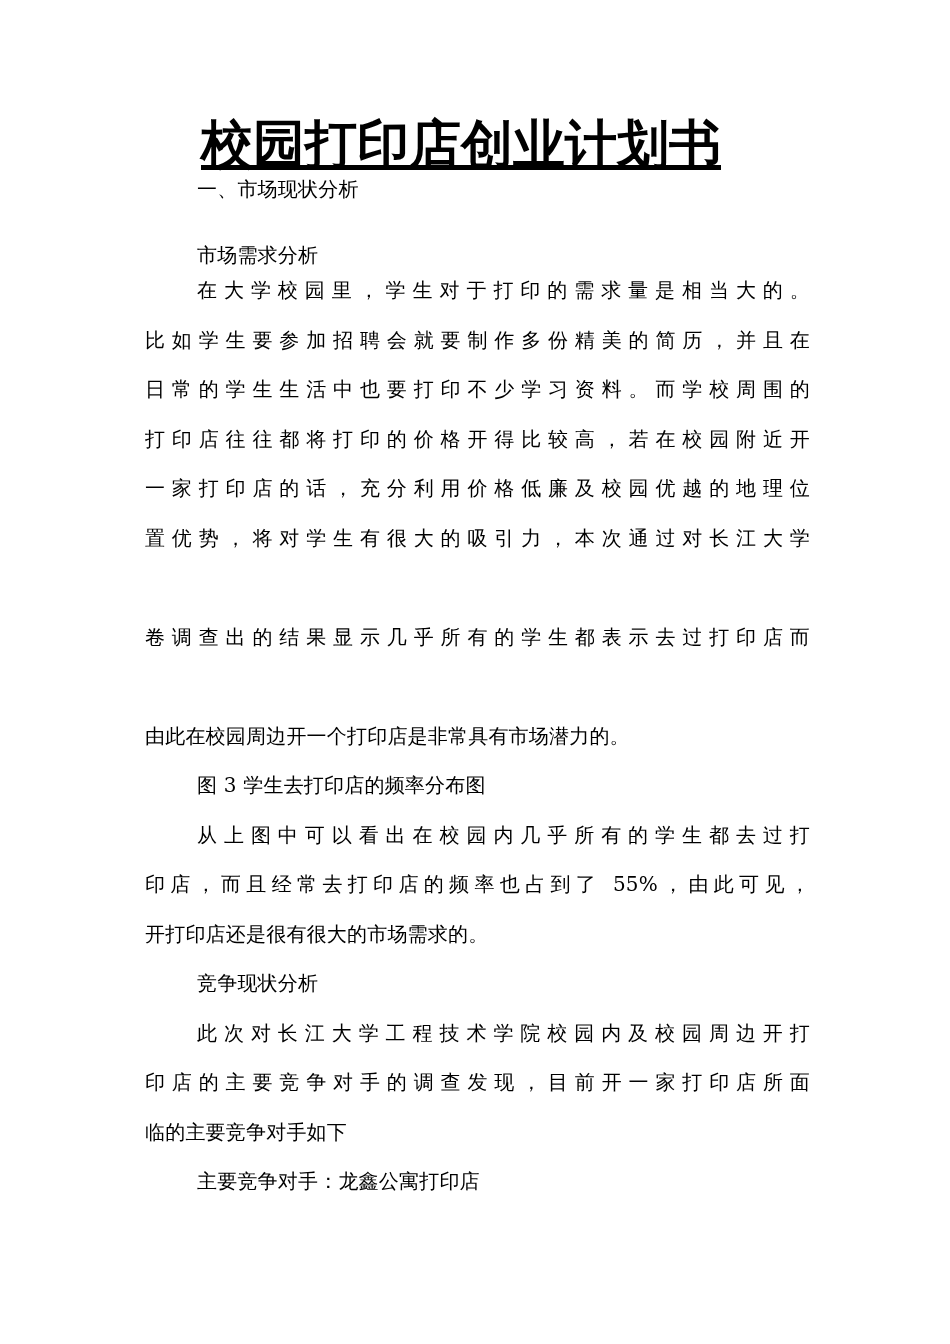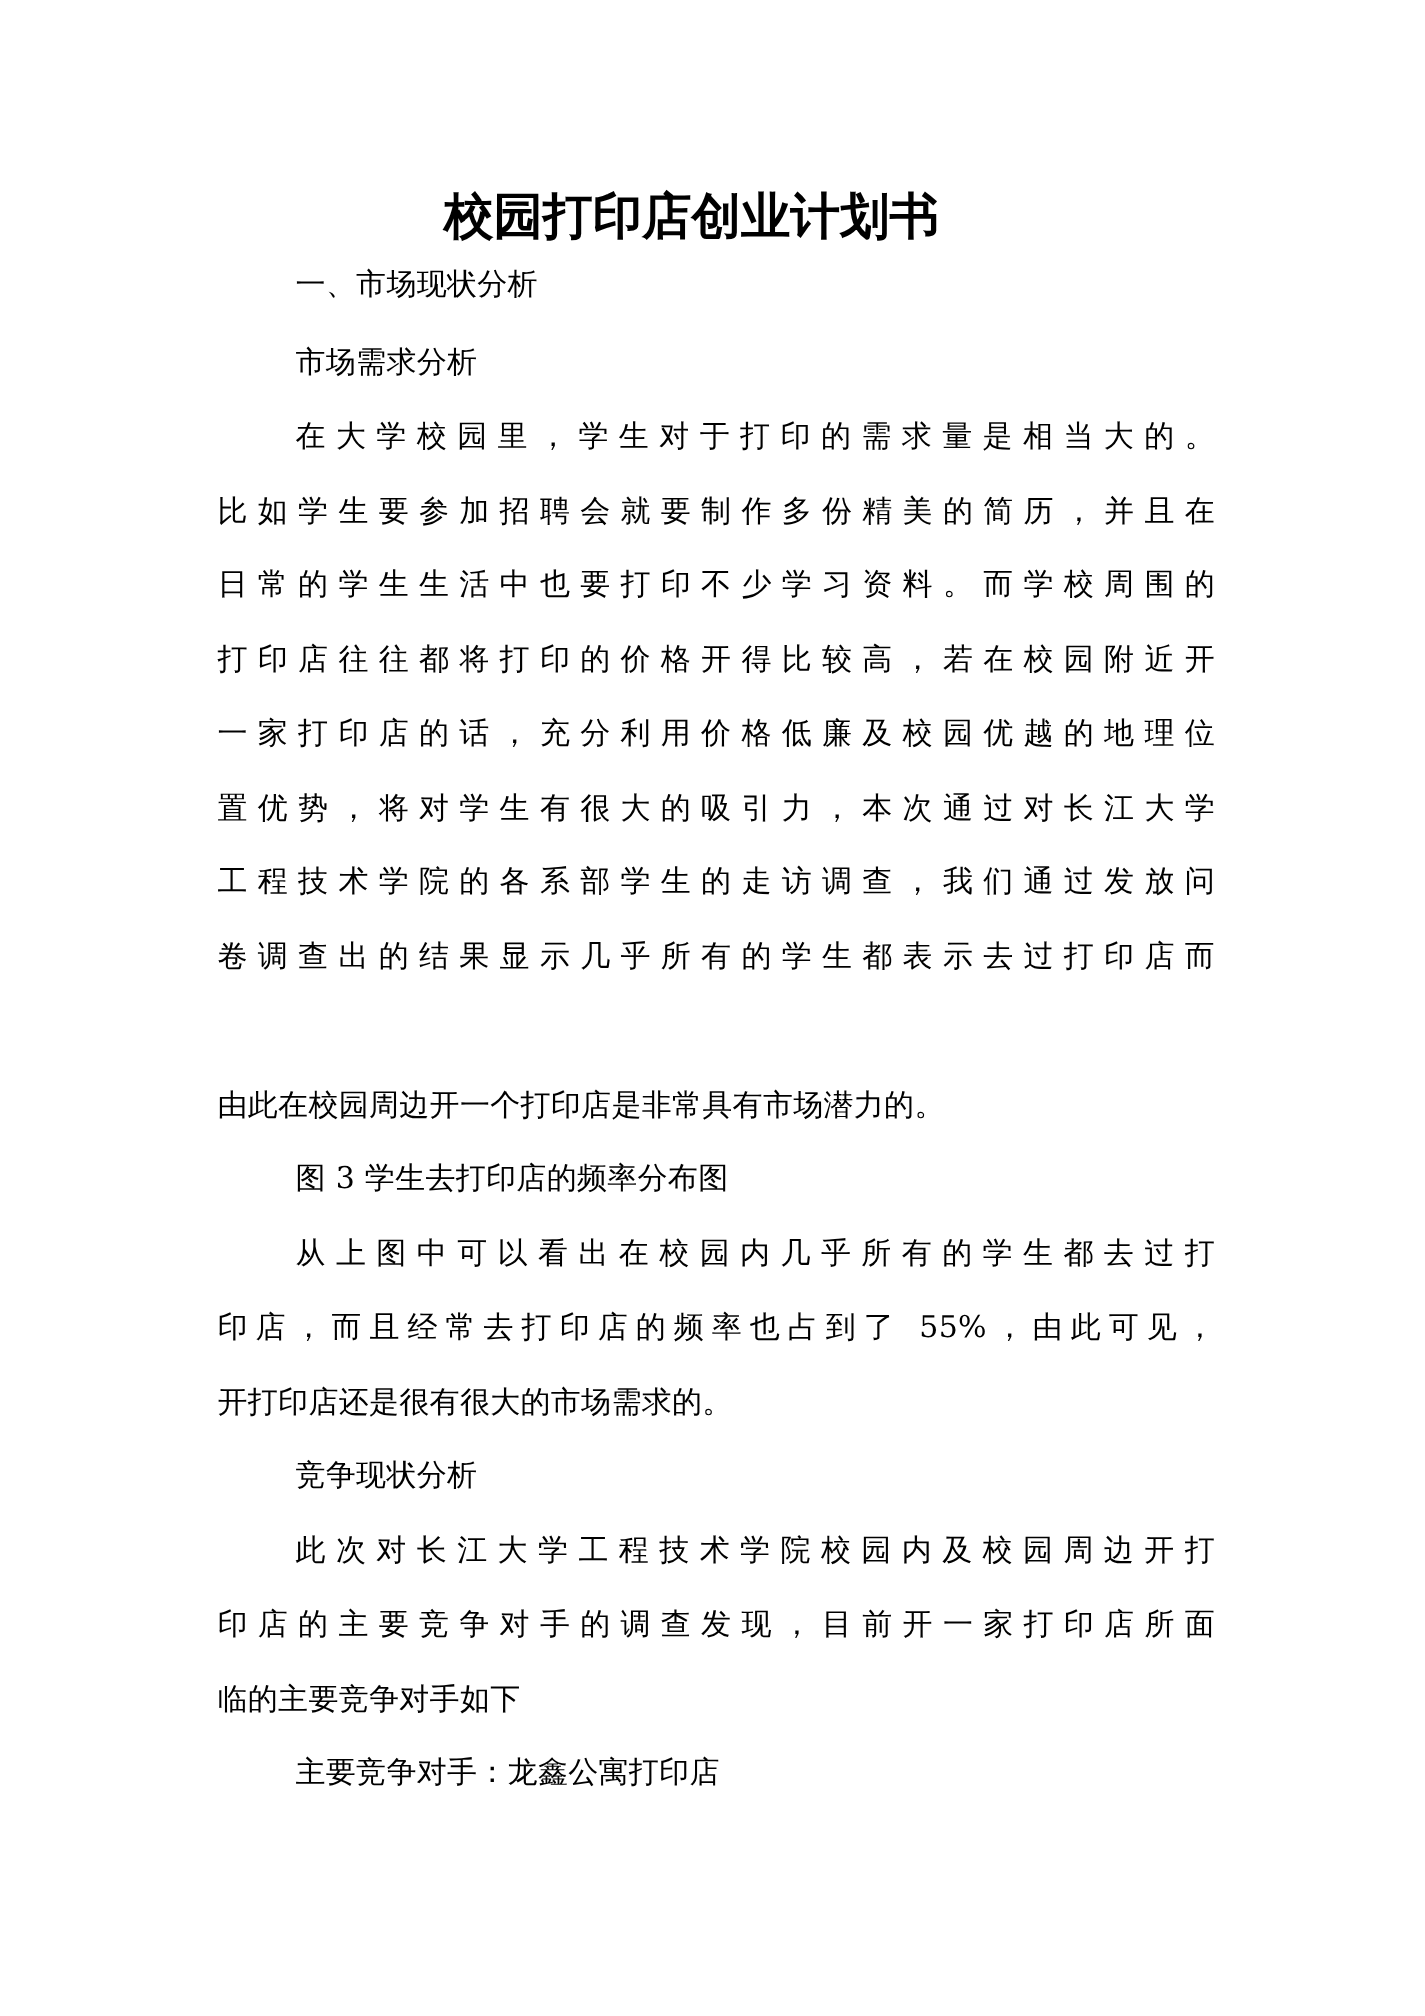--- a/index.html
+++ b/index.html
@@ -1,41 +1,40 @@
 <!DOCTYPE html>
 <html><head>
 <meta charset="utf-8">
 <style>
   html, body { margin: 0; padding: 0; background: #ffffff; }
   body { width: 950px; height: 1344px; position: relative; overflow: hidden;
          font-family: "DejaVu Serif", "Liberation Serif", serif; color: #000; }
   .page { position: absolute; left: 0; top: 0; width: 950px; height: 1344px; background: #fff; }
   .title { position: absolute; left: 0; width: 922px; top: 118px; text-align: center;
            font-family: "DejaVu Sans", "Liberation Sans", sans-serif; font-weight: bold;
-           font-size: 33px; line-height: 52px; letter-spacing: 0px; }
+           font-size: 52px; line-height: 52px; letter-spacing: 0px; text-decoration: underline; }
   .line { position: absolute; left: 145px; width: 665px; font-size: 20px; line-height: 30px;
           white-space: nowrap; letter-spacing: 0.2px; }
   .ind { left: 197px; width: 613px; }
   .just { text-align-last: justify; text-align: justify; }
 </style>
 </head>
 <body>
 
 <div class="page">
   <div class="title">校园打印店创业计划书</div>
 
   <div class="line ind" style="top:174px">一、市场现状分析</div>
-  <div class="line ind" style="top:226px">市场需求分析</div>
+  <div class="line ind" style="top:240px">市场需求分析</div>
   <div class="line ind just" style="top:275px">在大学校园里，学生对于打印的需求量是相当大的。</div>
   <div class="line just" style="top:325px">比如学生要参加招聘会就要制作多份精美的简历，并且在</div>
   <div class="line just" style="top:374px">日常的学生生活中也要打印不少学习资料。而学校周围的</div>
   <div class="line just" style="top:424px">打印店往往都将打印的价格开得比较高，若在校园附近开</div>
   <div class="line just" style="top:473px">一家打印店的话，充分利用价格低廉及校园优越的地理位</div>
   <div class="line just" style="top:523px">置优势，将对学生有很大的吸引力，本次通过对长江大学</div>
-  <div class="line just" style="top:572px">工程技术学院的各系部学生的走访调查，我们通过发放问</div>
   <div class="line just" style="top:622px">卷调查出的结果显示几乎所有的学生都表示去过打印店而</div>
   <div class="line" style="top:721px">由此在校园周边开一个打印店是非常具有市场潜力的。</div>
   <div class="line ind" style="top:770px">图 3 学生去打印店的频率分布图</div>
   <div class="line ind just" style="top:820px">从上图中可以看出在校园内几乎所有的学生都去过打</div>
   <div class="line just" style="top:869px">印店，而且经常去打印店的频率也占到了 55%，由此可见，</div>
   <div class="line" style="top:919px">开打印店还是很有很大的市场需求的。</div>
   <div class="line ind" style="top:968px">竞争现状分析</div>
   <div class="line ind just" style="top:1018px">此次对长江大学工程技术学院校园内及校园周边开打</div>
   <div class="line just" style="top:1067px">印店的主要竞争对手的调查发现，目前开一家打印店所面</div>
   <div class="line" style="top:1117px">临的主要竞争对手如下</div>

